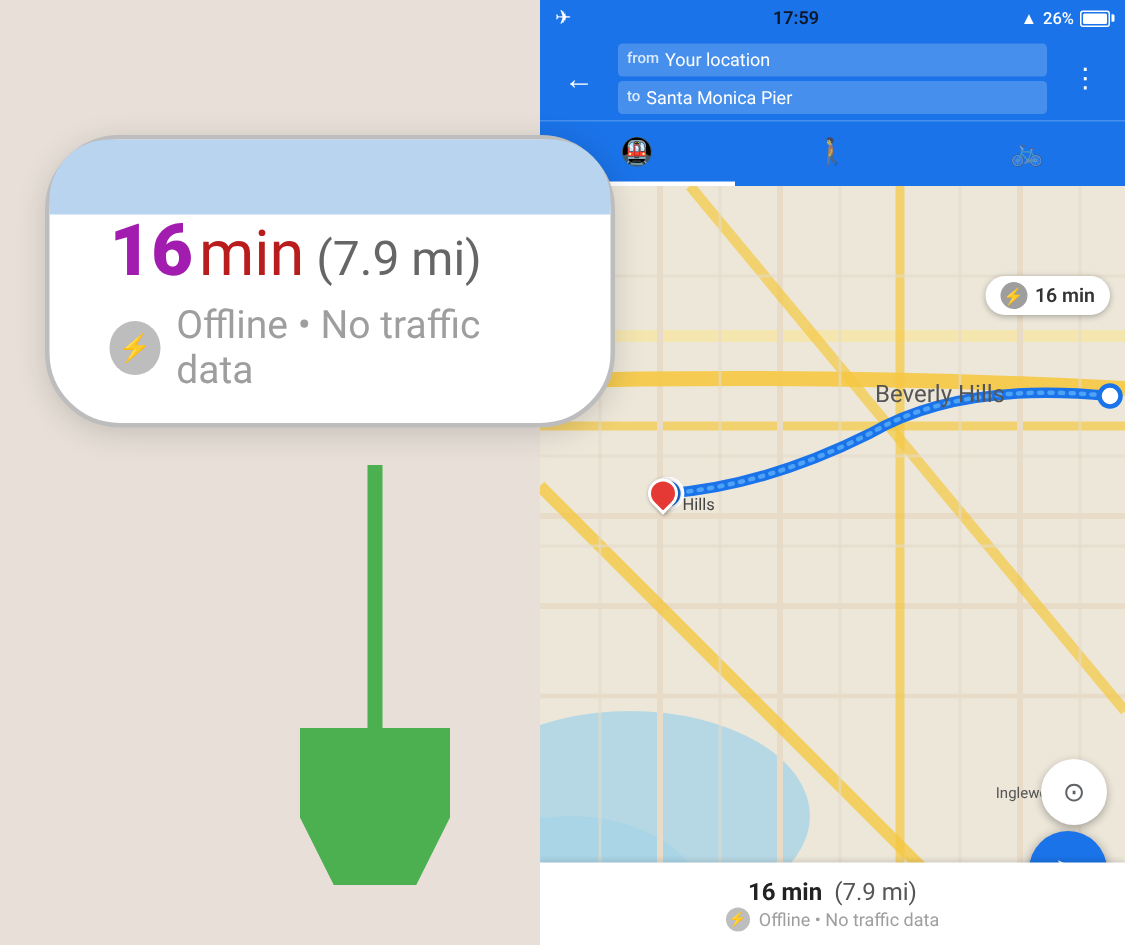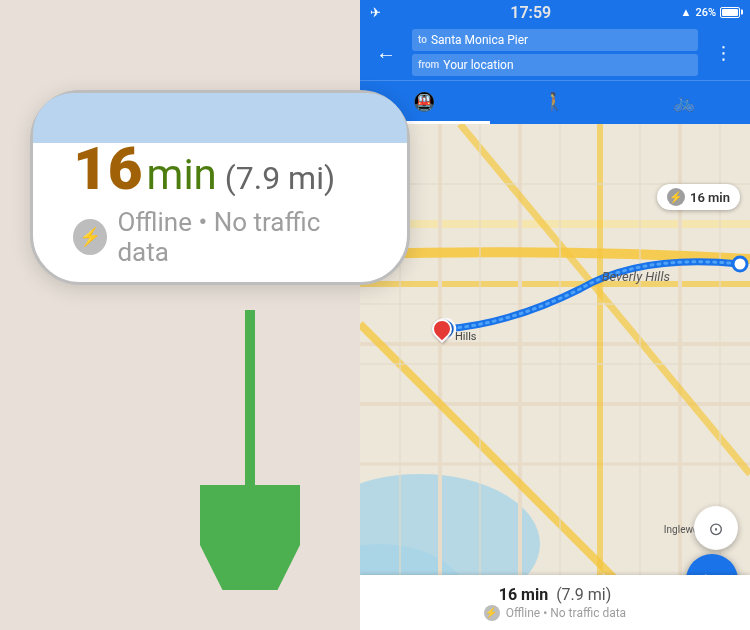--- a/index.html
+++ b/index.html
@@ -46,22 +46,22 @@
       gap: 4px;
       font-size: 11px;
       color: white;
       font-weight: 500;
     }
     .plane-icon {
       color: white;
       font-size: 13px;
     }
     .time-text {
-      color: #e5e5e5;
-      font-size: 16px;
+      color: #0f172a;
+      font-size: 12px;
       font-weight: 600;
     }
     .battery-bar {
       display: inline-flex;
       align-items: center;
     }
     .battery-icon {
       width: 20px;
       height: 11px;
       border: 1.5px solid white;
@@ -347,29 +347,29 @@
     }
     .zoom-main-row {
       display: flex;
       align-items: baseline;
       gap: 4px;
       position: relative;
       z-index: 1;
       margin-top: 30px;
     }
     .zoom-number {
-      font-size: 60px;
+      font-size: 48px;
       font-weight: 900;
-      color: #a16207;
+      color: #a21caf;
       line-height: 1;
     }
     .zoom-unit {
       font-size: 42px;
       font-weight: 400;
-      color: #4d7c0f;
+      color: #b91c1c;
     }
     .zoom-dist {
       font-size: 32px;
       color: #666;
       margin-left: 4px;
     }
     .zoom-sub-row {
       display: flex;
       align-items: center;
       gap: 10px;
@@ -418,26 +418,25 @@
       background: #e53935;
       border-radius: 50% 50% 50% 0;
       transform: rotate(-45deg);
       border: 2px solid white;
       box-shadow: 0 1px 3px rgba(0,0,0,0.4);
     }
 
     
     .bh-label {
       position: absolute;
-      top: 145px;
+      top: 129px;
       right: 80px;
-      font-size: 13px;
+      font-size: 16px;
       color: #555;
       z-index: 15;
-      font-style: italic;
     }
 
     
     .monica-label {
       position: absolute;
       top: 206px;
       left: 95px;
       font-size: 11px;
       color: #444;
       z-index: 15;
@@ -471,26 +470,26 @@
             <div class="battery-fill"></div>
           </div>
       </div>
     </div>
   </div>
 
   <div class="nav-bar">
     <div class="back-btn">←</div>
     <div class="search-fields">
       <div class="search-field">
+        <span class="field-label">from</span>
+        <span class="field-value">Your location</span>
+      </div>
+      <div class="search-field">
         <span class="field-label">to</span>
         <span class="field-value">Santa Monica Pier</span>
-      </div>
-      <div class="search-field">
-        <span class="field-label">from</span>
-        <span class="field-value">Your location</span>
       </div>
     </div>
     <div class="more-btn">⋮</div>
   </div>
 
   <div class="transport-tabs">
     <div class="tab-item active">🚇</div>
     <div class="tab-item">🚶</div>
     <div class="tab-item">🚲</div>
   </div>

